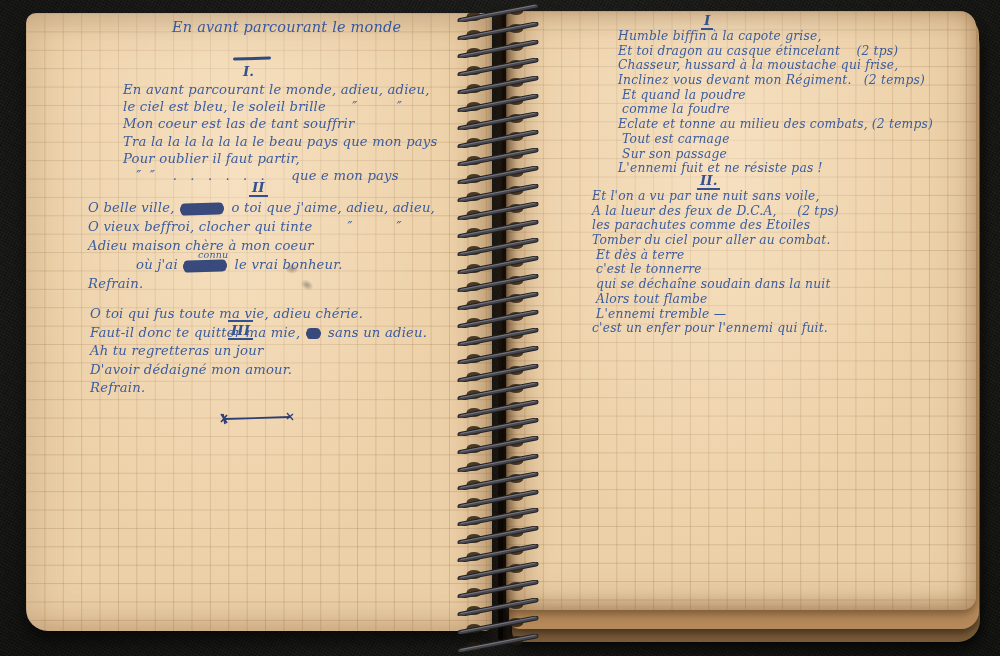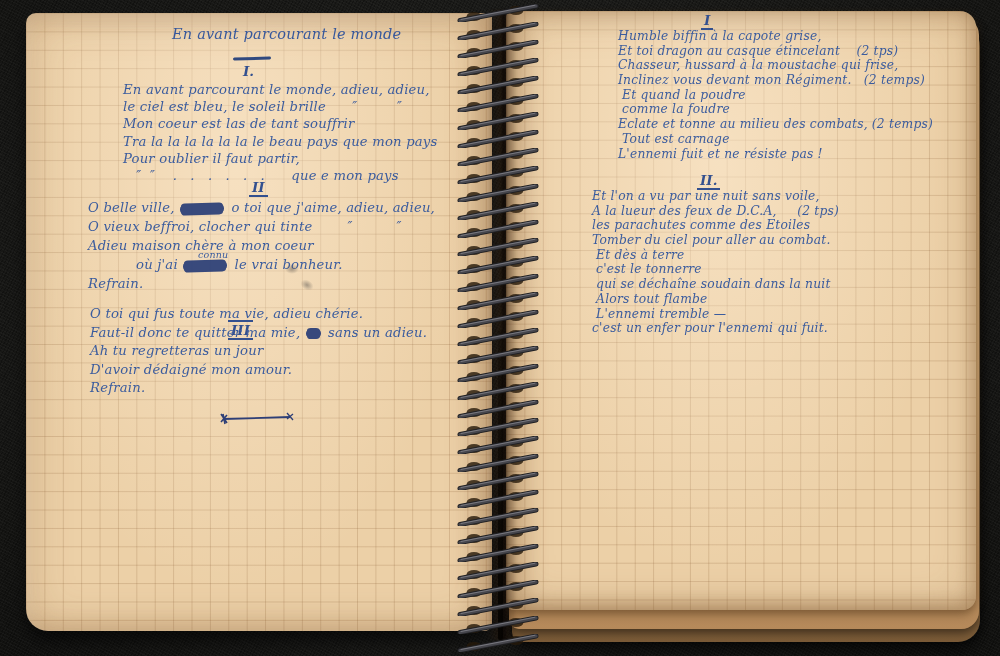--- a/index.html
+++ b/index.html
@@ -86,21 +86,21 @@
 <div class="scene">
 
   <div class="stack-b"></div>
   <div class="stack-a"></div>
 
   <div class="page page-left"></div>
   <div class="page page-right"></div>
   <div class="seam"></div>
   <div class="seam-line"></div>
 
-  <div class="hw title" style="left:172px;top:26px;">En avant parcourant le monde</div>
+  <div class="hw title" style="left:172px;top:19px;">En avant parcourant le monde</div>
   <div class="title-underline"></div>
 
   <div class="rnum" style="left:240px;top:63px;">I.</div>
 
   <div class="hw lblock v1" style="left:80px;top:81px;">
     <div class="pg-line">En avant parcourant le monde, adieu, adieu,</div>
     <div class="pg-line">le ciel est bleu, le soleil brille      ″         ″</div>
     <div class="pg-line">Mon coeur est las de tant souffrir</div>
     <div class="pg-line">Tra la la la la la la le beau pays que mon pays</div>
     <div class="pg-line">Pour oublier il faut partir,</div>
@@ -139,20 +139,21 @@
 
   <div class="hw rblock rv" style="left:598px;top:29px;padding-left:20px;">
     <div class="pg-line">Humble biffin à la capote grise,</div>
     <div class="pg-line">Et toi dragon au casque étincelant    (2 tps)</div>
     <div class="pg-line">Chasseur, hussard à la moustache qui frise,</div>
     <div class="pg-line">Inclinez vous devant mon Régiment.   (2 temps)</div>
     <div class="pg-line"> Et quand la poudre</div>
     <div class="pg-line"> comme la foudre</div>
     <div class="pg-line">Eclate et tonne au milieu des combats, (2 temps)</div>
     <div class="pg-line"> Tout est carnage</div>
+    <div class="pg-line"> Sur son passage</div>
     <div class="pg-line">L'ennemi fuit et ne résiste pas !</div>
   </div>
 
   <div class="rnum under" style="left:697px;top:172px;">II.</div>
 
   <div class="hw rblock rv" style="left:592px;top:189px;">
     <div class="pg-line">Et l'on a vu par une nuit sans voile,</div>
     <div class="pg-line">A la lueur des feux de D.C.A,     (2 tps)</div>
     <div class="pg-line">les parachutes comme des Etoiles</div>
     <div class="pg-line">Tomber du ciel pour aller au combat.</div>

